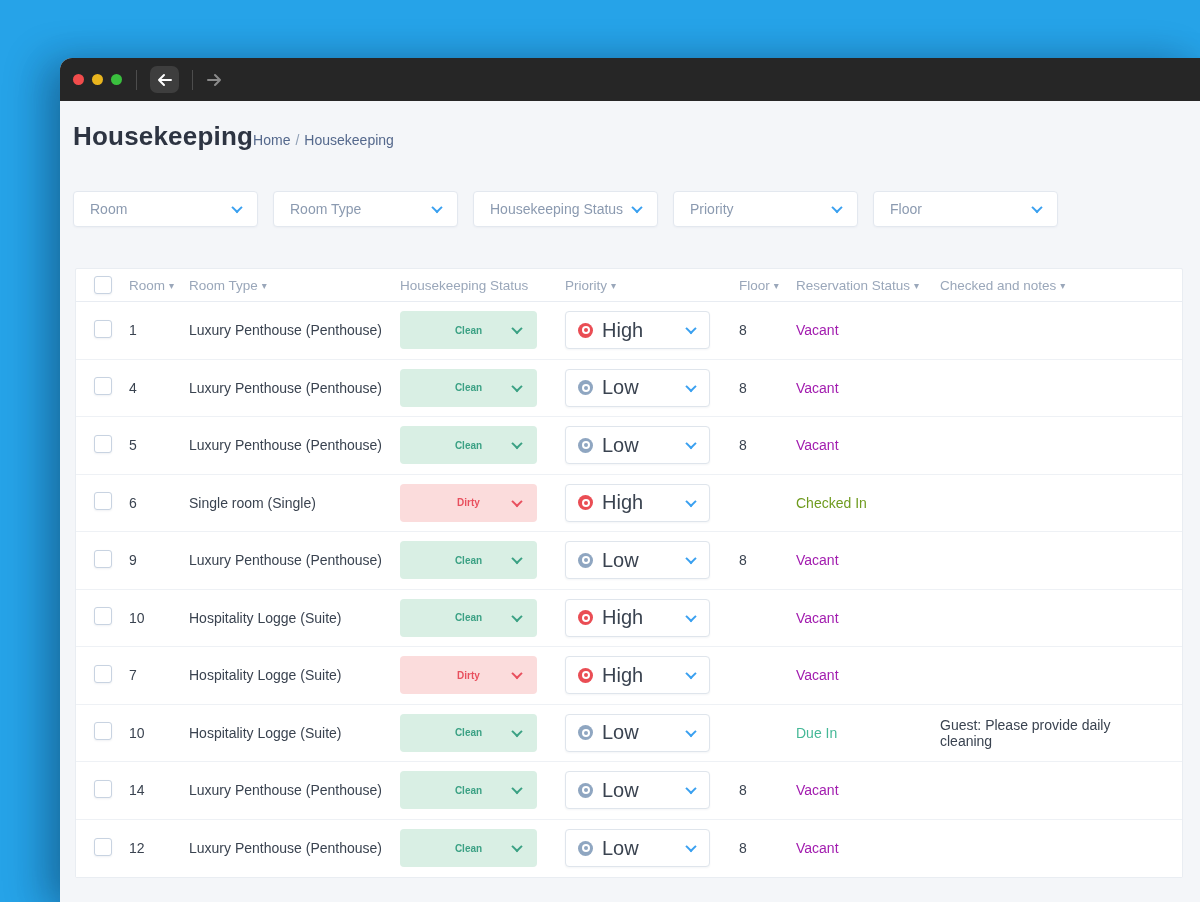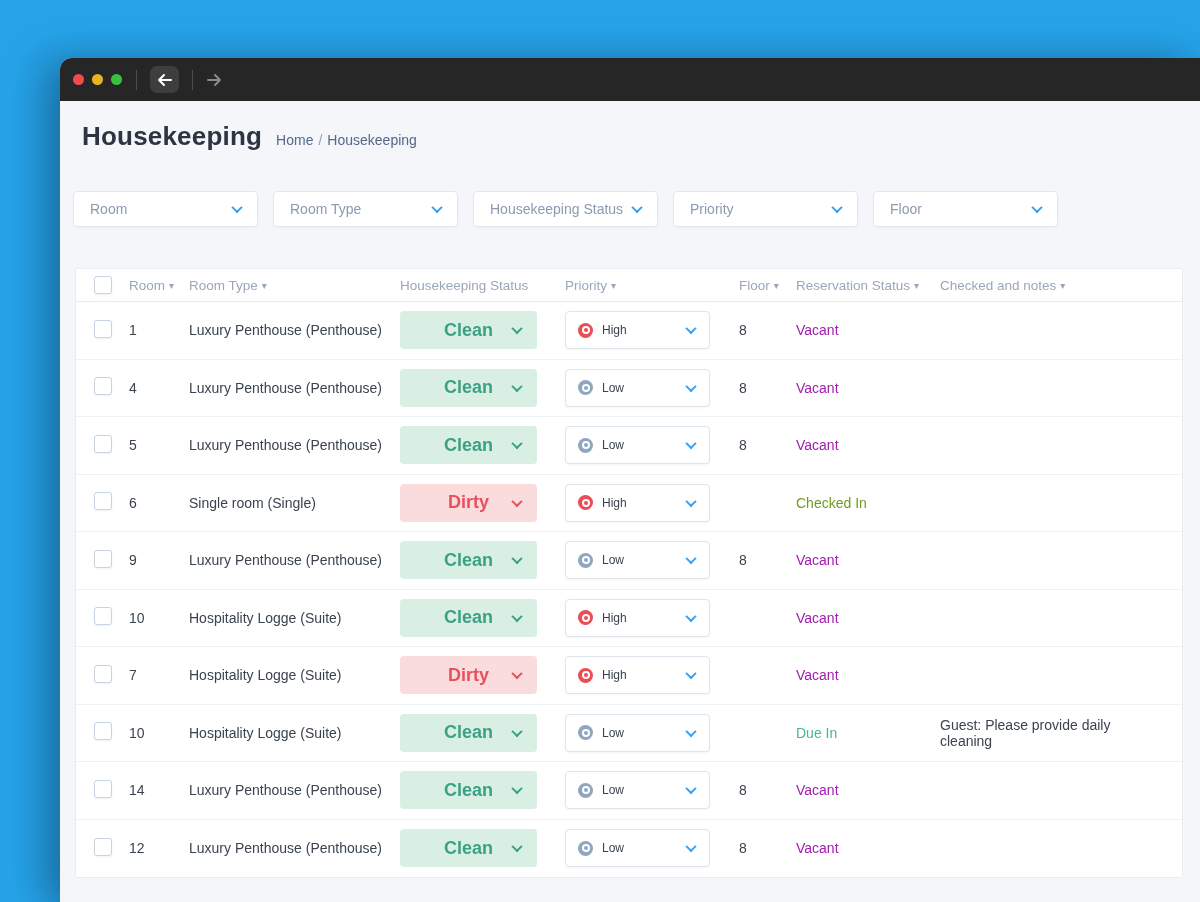--- a/index.html
+++ b/index.html
@@ -22,23 +22,23 @@
   .dot.green { background:#3ac03e; }
   .tb-sep { width:1px; height:20px; background:#4d4d4d; margin:0 13px 0 6px; }
   .tb-sep.second { margin:0 13px; }
   .nav-btn { border:none; background:transparent; display:flex; align-items:center; justify-content:center; cursor:pointer; }
   .nav-back { width:29px; height:27px; border-radius:7px; background:#3e3e3e; }
   .nav-back svg { stroke:#ffffff; }
   .nav-fwd svg { stroke:#8a8a8a; }
 
   
   .content { padding:20px 0 0 0; }
-  .page-head { display:flex; align-items:baseline; padding-left:22px; }
+  .page-head { display:flex; align-items:baseline; padding-left:13px; }
   .page-title { font-size:26px; font-weight:700; color:#2d3442; letter-spacing:.2px; }
-  .breadcrumb { margin-left:14px; font-size:14px; color:#54688c; }
+  .breadcrumb { margin-left:0; font-size:14px; color:#54688c; }
   .breadcrumb a { color:#54688c; text-decoration:none; cursor:pointer; }
   .breadcrumb .bc-sep { color:#90a0b6; margin:0 5px; }
 
   
   .filters { display:flex; gap:15px; margin:39px 0 0 13px; }
   .filter-select {
     width:185px; height:36px; background:#ffffff; border:1px solid #e3e8ef; border-radius:4px;
     display:flex; align-items:center; justify-content:space-between; padding:0 16px; cursor:pointer;
     box-shadow:0 1px 2px rgba(40,60,90,.04);
   }
@@ -59,38 +59,38 @@
   .trow { height:57.5px; border-bottom:1px solid #eef1f5; background:#ffffff; }
   .trow:last-child { border-bottom:none; }
 
   .checkbox { width:18px; height:18px; background:#fff; border:1.5px solid #c8d3e1; border-radius:3px;
               display:inline-block; cursor:pointer; box-shadow:0 1px 2px rgba(60,80,110,.08); }
 
   .cell { font-size:14px; color:#3a4350; }
 
   .pill { width:137px; height:38px; border-radius:4px; position:relative;
           display:flex; align-items:center; justify-content:center; cursor:pointer; }
-  .pill .pill-label { font-size:18px; font-weight:700; }
+  .pill .pill-label { font-size:10px; font-weight:700; }
   .pill .chev { position:absolute; right:16px; top:15px; }
   .pill.status-clean { background:#d9efe4; }
   .pill.status-clean .pill-label { color:#3ba184; }
   .pill.status-clean .chev { border-color:#3ba184; }
   .pill.status-dirty { background:#fbdcdc; }
   .pill.status-dirty .pill-label { color:#e8505e; }
   .pill.status-dirty .chev { border-color:#e8505e; }
 
   .prio-select { width:145px; height:38px; background:#fff; border:1px solid #dfe5ec; border-radius:4px;
                  display:flex; align-items:center; padding:0 14px 0 12px; cursor:pointer;
                  box-shadow:0 1px 2px rgba(40,60,90,.05); }
   .prio-dot { width:15px; height:15px; border-radius:50%; position:relative; flex:0 0 auto; }
   .prio-dot::before { content:""; position:absolute; inset:3.5px; border-radius:50%; background:#fff; }
   .prio-dot::after  { content:""; position:absolute; inset:5.5px; border-radius:50%; background:inherit; }
   .prio-dot.prio-high { background:#ea4d54; }
   .prio-dot.prio-low  { background:#8fa6c1; }
-  .prio-label { font-size:12px; color:#3a4350; margin-left:9px; flex:1 1 auto; }
+  .prio-label { font-size:20px; color:#3a4350; margin-left:9px; flex:1 1 auto; }
 
   .c-res.res-checked-in { color:#6f9b1f; }
   .c-res.res-due-in { color:#45b897; }
   .c-res.res-vacant { color:#a21caf; }
 </style>
 </head>
 <body>
 
 <div class="stage">
   <div class="window">

